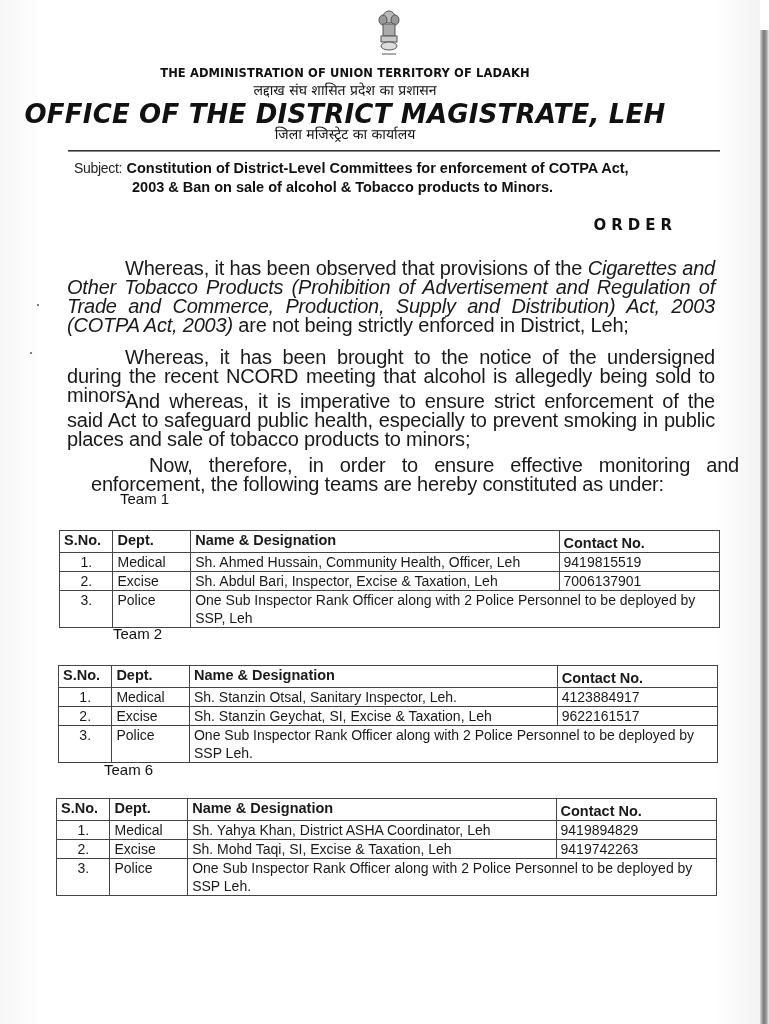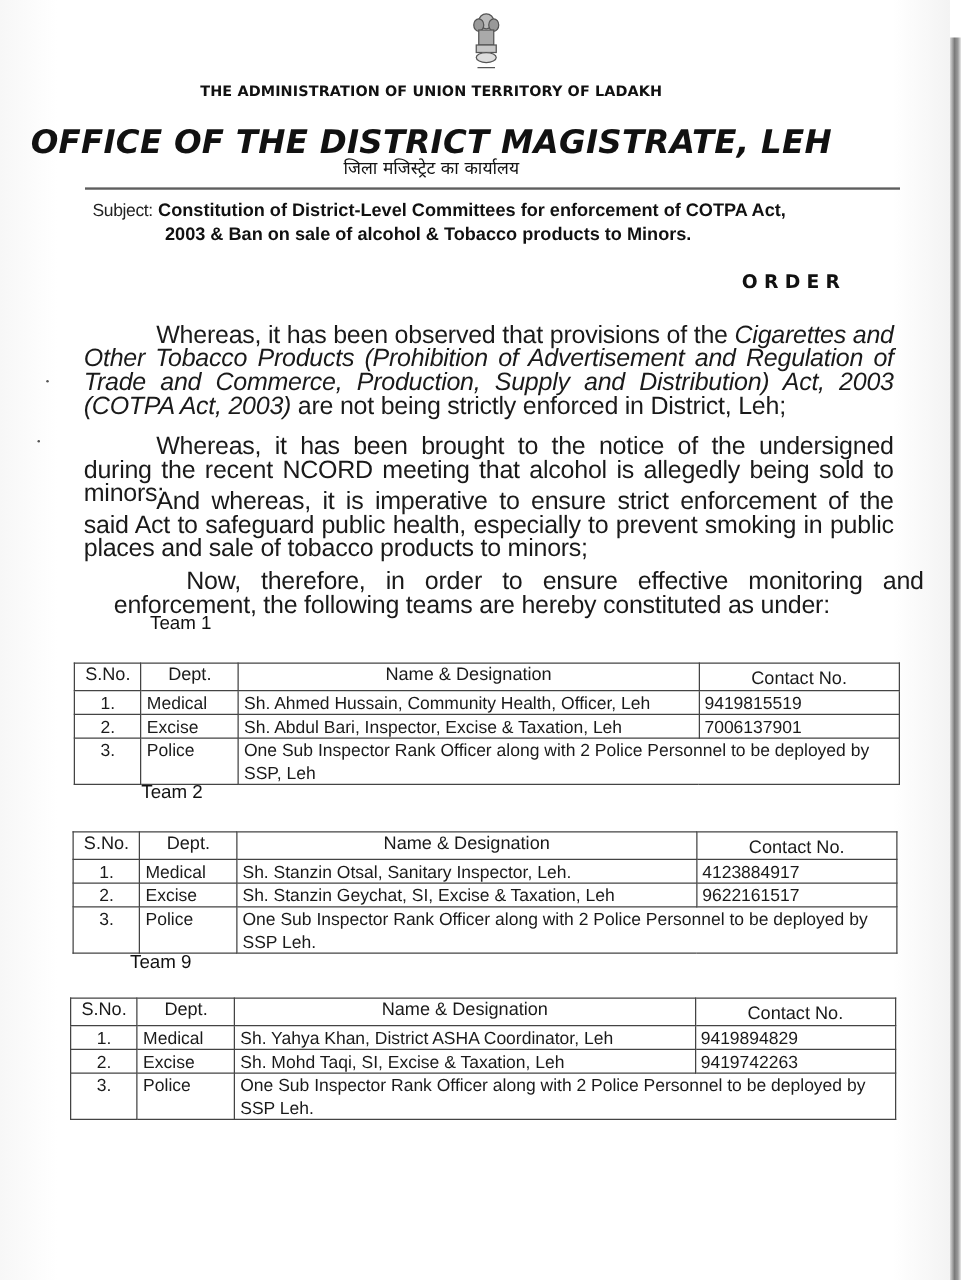--- a/index.html
+++ b/index.html
@@ -59,21 +59,21 @@
   .t2l { left: 113px; top: 625px; }
   .t3l { left: 104px; top: 761px; }
   table.team {
     position: absolute; border-collapse: collapse;
     font-family: "Liberation Sans", sans-serif; font-size: 14px;
     color: #1a1a1a;
   }
   table.team td, table.team th {
     border: 1px solid #444; padding: 0 4px; line-height: 18px; vertical-align: top;
   }
-  table.team th { font-weight: normal; text-align: center; font-size: 14.5px; }
+  table.team th { font-weight: bold; text-align: left; font-size: 14.5px; }
   table.team th.contact { vertical-align: bottom; padding-top: 3px; }
   table.team td.sno, table.team th.sno { text-align: center; }
   .tb1 { left: 59px; top: 530px; width: 661px; }
   .tb2 { left: 58px; top: 665px; width: 660px; }
   .tb3 { left: 56px; top: 798px; width: 661px; }
   .c1 { width: 44px; } .c2 { width: 68px; } .c3 { width: 356px; } .c4 { width: 150px; }
   .speck { position: absolute; width: 2px; height: 2px; background: #555; border-radius: 1px; }
 </style>
 </head>
 <body>
@@ -86,20 +86,21 @@
       <ellipse cx="9" cy="12" rx="4" ry="5" fill="#999"></ellipse>
       <ellipse cx="21" cy="12" rx="4" ry="5" fill="#999"></ellipse>
       <rect x="9" y="16" width="12" height="12" fill="#aaa"></rect>
       <rect x="7" y="28" width="16" height="6" fill="#c8c8c8"></rect>
       <ellipse cx="15" cy="38" rx="8" ry="4" fill="#ddd"></ellipse>
       <line x1="8" y1="46" x2="22" y2="46"></line>
     </g>
   </svg>
 
   <div class="hdr hdr1">THE ADMINISTRATION OF UNION TERRITORY OF LADAKH</div>
+  <div class="hdr hdr2">लद्दाख संघ शासित प्रदेश का प्रशासन</div>
   <div class="hdr hdr3">OFFICE OF THE DISTRICT MAGISTRATE, LEH</div>
   <div class="hdr hdr4">जिला मजिस्ट्रेट का कार्यालय</div>
   <div class="rule"></div>
 
   <div class="subject">
     <span class="lbl">Subject:</span>
     <span class="txt">Constitution of District-Level Committees for enforcement of COTPA Act,</span>
     <span class="txt line2">2003 &amp; Ban on sale of alcohol &amp; Tobacco products to Minors.</span>
   </div>
 
@@ -161,21 +162,21 @@
       <td>9622161517</td>
     </tr>
     <tr>
       <td class="sno">3.</td>
       <td>Police</td>
       <td colspan="2">One Sub Inspector Rank Officer along with 2 Police Personnel to be deployed by SSP Leh.</td>
     </tr>
   </tbody>
     </table>
 
-  <div class="team-label t3l">Team 9</div>
+  <div class="team-label t3l">Team 6</div>
   <table class="team tb3">
     <tbody>
         <tr>
       <th class="c1">S.No.</th>
       <th class="c2">Dept.</th>
       <th class="c3">Name &amp; Designation</th>
       <th class="c4 contact">Contact No.</th>
     </tr>
     <tr>
       <td class="sno">1.</td>

